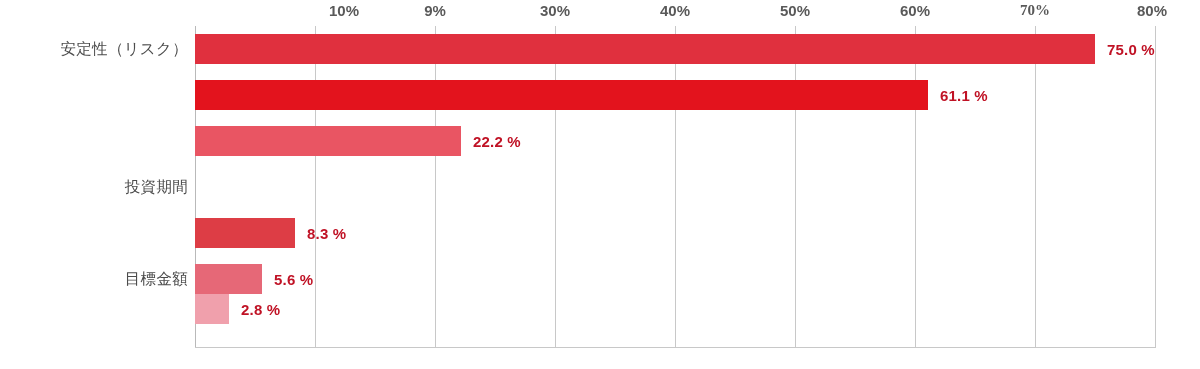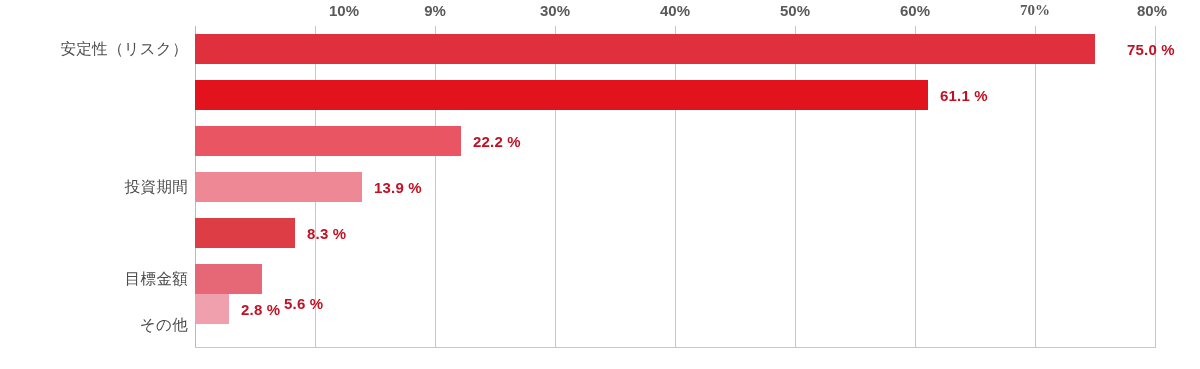--- a/index.html
+++ b/index.html
@@ -112,21 +112,20 @@
 </style>
 </head>
 <body>
 
 <div id="chart-root">
 
   <div class="cat-labels">
     <div class="cat-label-box" style="top:0px;height:46px;">安定性（リスク）</div>
     <div class="cat-label-box" style="top:138px;height:46px;">投資期間</div>
     <div class="cat-label-box" style="top:230px;height:46px;">目標金額</div>
-    <div class="cat-label-box" style="top:276px;height:46px;">その他</div>
   </div>
 
   <div>
     <div class="tick-label" style="left:315px;margin-left:29px;">10%</div>
     <div class="tick-label" style="left:435px;">9%</div>
     <div class="tick-label" style="left:555px;">30%</div>
     <div class="tick-label" style="left:675px;">40%</div>
     <div class="tick-label" style="left:795px;">50%</div>
     <div class="tick-label" style="left:915px;">60%</div>
     <div class="tick-label" style="left:1035px;font-family:Liberation Serif, serif;">70%</div>
@@ -142,46 +141,42 @@
     <div class="gridline" style="left:240px;"></div>
     <div class="gridline" style="left:360px;"></div>
     <div class="gridline" style="left:480px;"></div>
     <div class="gridline" style="left:600px;"></div>
     <div class="gridline" style="left:720px;"></div>
     <div class="gridline" style="left:840px;"></div>
     <div class="gridline" style="left:960px;"></div>
 
     <div class="row" style="top:8px;height:30px;">
       <div class="bar" style="width:900px;background:#e0303e;"></div>
-      <div class="bar-value" style="left:912px;margin-left:20px;">75.0 %</div>
+      <div class="bar-value" style="left:912px;">75.0 %</div>
     </div>
 
     <div class="row" style="top:54px;height:30px;">
       <div class="bar" style="width:733px;background:#e3131d;"></div>
       <div class="bar-value" style="left:745px;">61.1 %</div>
     </div>
 
     <div class="row" style="top:100px;height:30px;">
       <div class="bar" style="width:266px;background:#e95563;"></div>
       <div class="bar-value" style="left:278px;">22.2 %</div>
     </div>
 
-    <div class="row" style="top:146px;height:30px;">
-      <div class="bar" style="width:167px;background:#ee8894;"></div>
-      <div class="bar-value" style="left:179px;">13.9 %</div>
-    </div>
 
     <div class="row" style="top:192px;height:30px;">
       <div class="bar" style="width:100px;background:#dd3d45;"></div>
       <div class="bar-value" style="left:112px;">8.3 %</div>
     </div>
 
     <div class="row" style="top:238px;height:30px;">
       <div class="bar" style="width:67px;background:#e66877;"></div>
-      <div class="bar-value" style="left:89px;margin-top:24px;">5.6 %</div>
+      <div class="bar-value" style="left:79px;">5.6 %</div>
     </div>
 
     <div class="row" style="top:268px;height:30px;">
       <div class="bar" style="width:34px;background:#f0a0ac;"></div>
       <div class="bar-value" style="left:46px;">2.8 %</div>
     </div>
 
   </div>
 </div>
 

